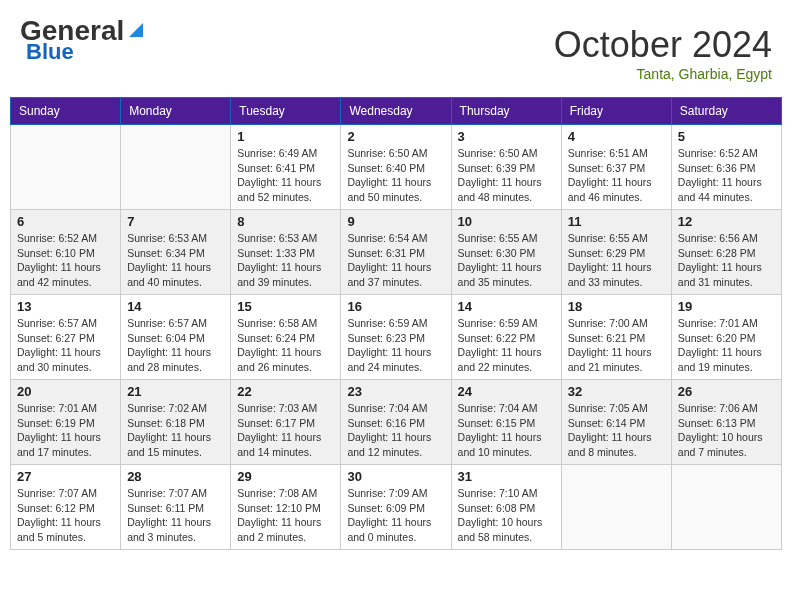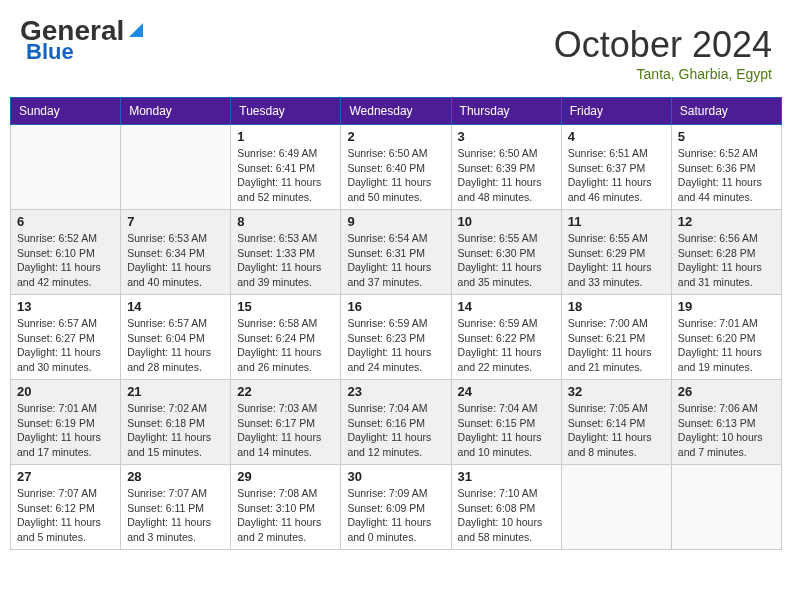--- a/index.html
+++ b/index.html
@@ -236,21 +236,21 @@
         <td>
           <div class="day-num">27</div>
           <div class="day-info"><span>Sunrise: 7:07 AM</span><br><span>Sunset: 6:12 PM</span><br><span>Daylight: 11 hours and 5 minutes.</span></div>
         </td>
         <td>
           <div class="day-num">28</div>
           <div class="day-info"><span>Sunrise: 7:07 AM</span><br><span>Sunset: 6:11 PM</span><br><span>Daylight: 11 hours and 3 minutes.</span></div>
         </td>
         <td>
           <div class="day-num">29</div>
-          <div class="day-info"><span>Sunrise: 7:08 AM</span><br><span>Sunset: 3:10 PM</span><br><span>Daylight: 11 hours and 2 minutes.</span></div>
+          <div class="day-info"><span>Sunrise: 7:08 AM</span><br><span>Sunset: 12:10 PM</span><br><span>Daylight: 11 hours and 2 minutes.</span></div>
         </td>
         <td>
           <div class="day-num">30</div>
           <div class="day-info"><span>Sunrise: 7:09 AM</span><br><span>Sunset: 6:09 PM</span><br><span>Daylight: 11 hours and 0 minutes.</span></div>
         </td>
         <td>
           <div class="day-num">31</div>
           <div class="day-info"><span>Sunrise: 7:10 AM</span><br><span>Sunset: 6:08 PM</span><br><span>Daylight: 10 hours and 58 minutes.</span></div>
         </td>
         <td class="empty-cell"></td>

